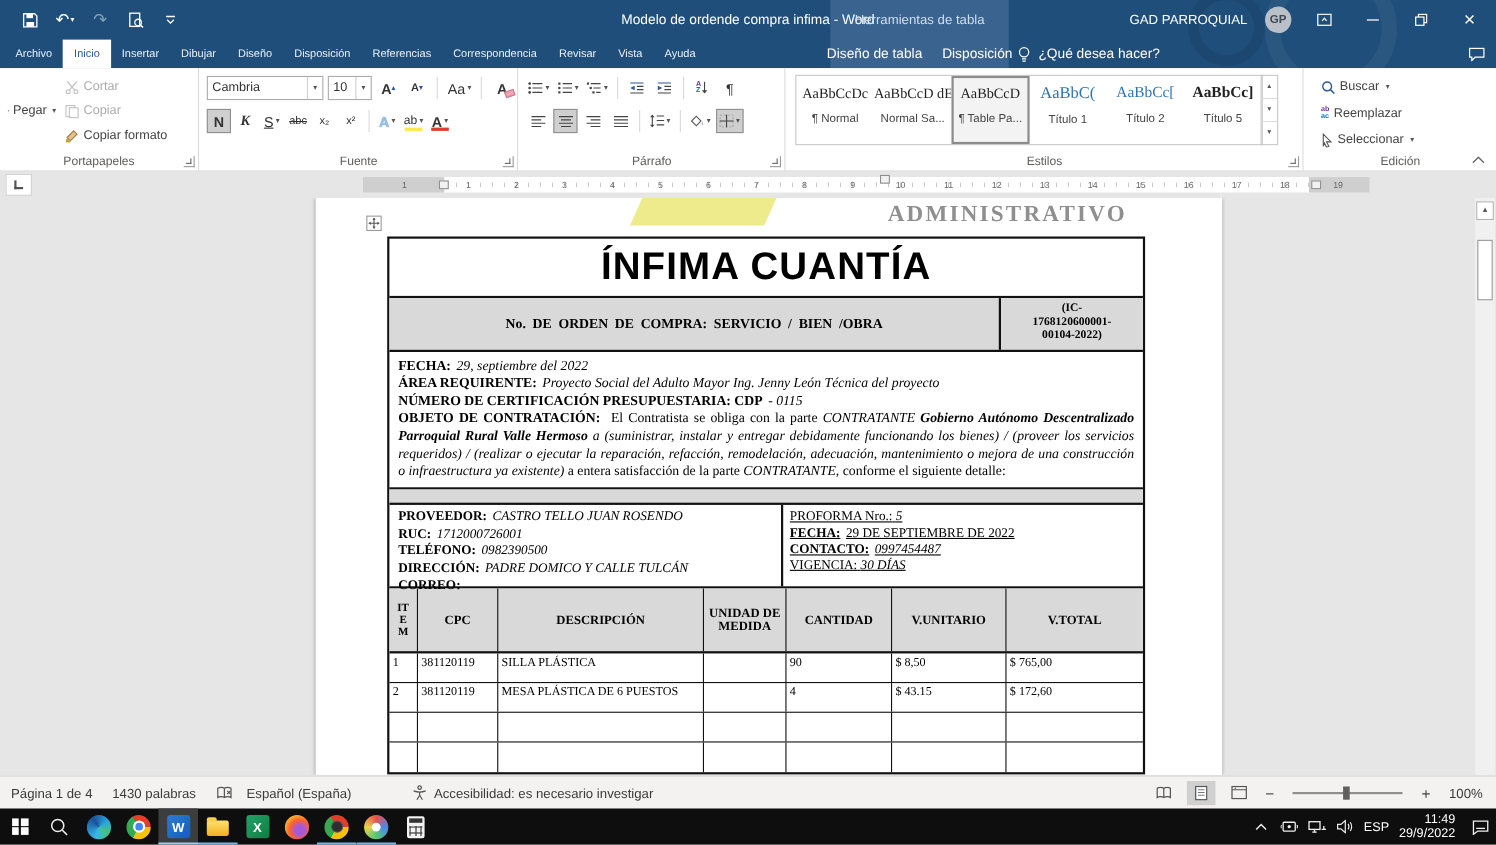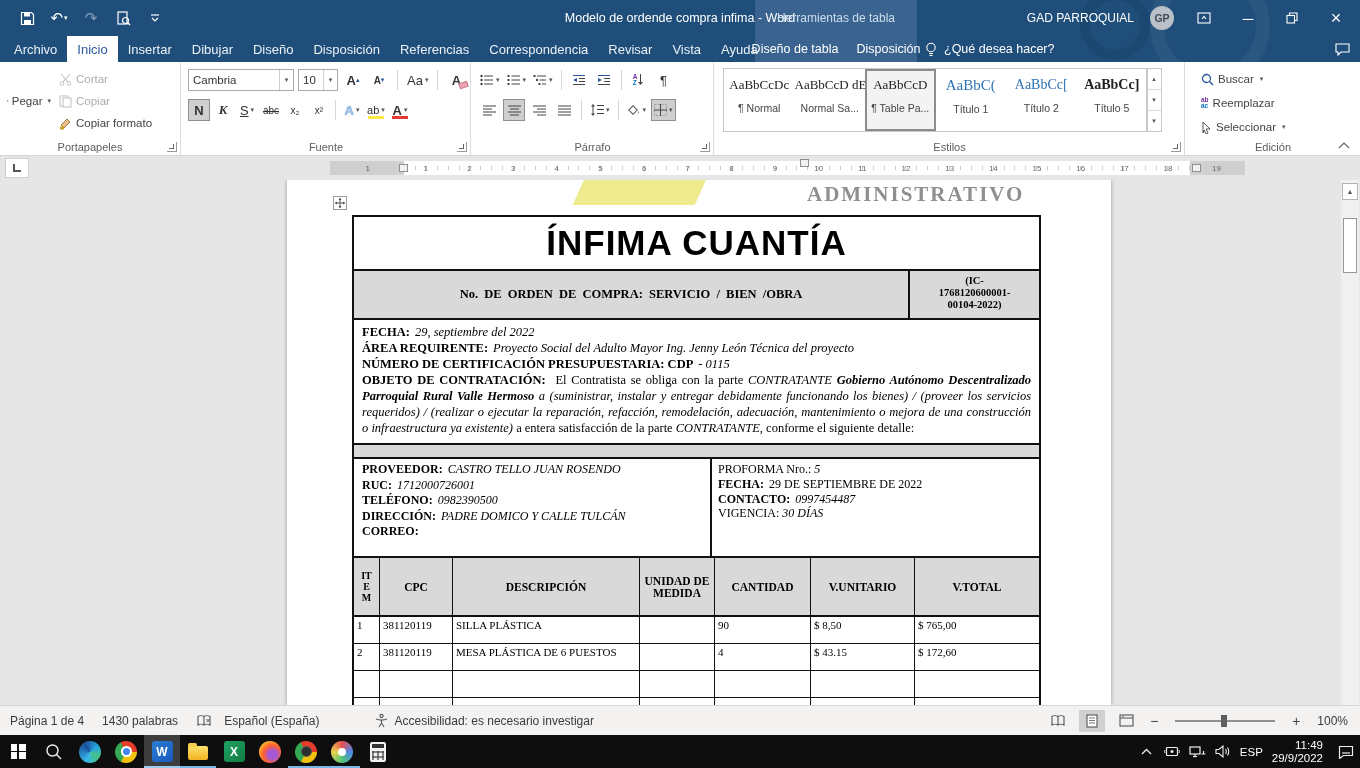--- a/index.html
+++ b/index.html
@@ -17,21 +17,21 @@
   .qbtn .tchev { font-size:7px; margin-left:1px; }
   .dim { opacity:.45; }
   .tb-title { position:absolute; left:0; right:0; top:0; height:36px; display:flex; align-items:center; justify-content:center; font-size:12.5px; color:#fff; pointer-events:none; }
   .ctx-label { position:absolute; left:755px; width:162px; top:0; height:36px; display:flex; align-items:center; justify-content:center; font-size:12px; color:#cfdeee; }
   .tb-right { position:absolute; right:0; top:0; height:36px; display:flex; align-items:center; gap:16px; padding-right:10px; }
   .account { font-size:12px; color:#fff; }
   .avatar { width:24px; height:24px; border-radius:50%; background:#b9c0c7; color:#3e4a55; font-size:10.5px; font-weight:bold; display:flex; align-items:center; justify-content:center; }
   .winbtn { width:28px; height:30px; display:flex; align-items:center; justify-content:center; color:#fff; font-size:15px; }
 
   .tabrow { position:absolute; top:36px; left:0; width:100%; height:26px; display:flex; align-items:stretch; padding-left:4px; color:#eaf1f8; }
-  .tab { padding:0 10px; display:flex; align-items:center; font-size:13px; white-space:nowrap; }
+  .tab { padding:0 10px; display:flex; align-items:center; font-size:10px; white-space:nowrap; }
   .tab.active { background:#fff; color:#2b579a; }
   .ctxtabs { position:absolute; left:755px; top:0; width:162px; height:26px; display:flex; justify-content:center; }
   .ctx-tab { padding:0 9px; display:flex; align-items:center; font-size:12.5px; color:#fff; white-space:nowrap; }
   .tellme { position:absolute; left:925px; top:0; height:26px; display:flex; align-items:center; gap:7px; font-size:12.5px; color:#fff; }
   .feedback { position:absolute; right:10px; top:0; height:26px; display:flex; align-items:center; }
 
   
   .ribbon { position:absolute; top:62px; left:0; width:1360px; height:94px; background:#fff; border-bottom:1px solid #d5d5d5; }
   .rgroup { position:absolute; top:0; height:93px; border-right:1px solid #dcdcdc; }
   .glabel { position:absolute; bottom:2px; left:0; right:0; text-align:center; font-size:11px; color:#5f5d5b; }
@@ -93,25 +93,25 @@
   .t-title { height:54px; display:flex; align-items:center; justify-content:center; font-family:"Liberation Sans", sans-serif; font-size:35px; font-weight:bold; letter-spacing:1px; }
   .t-order { height:49px; display:flex; background:#d9d9d9; }
   .t-order .oc1 { flex:1; display:flex; align-items:center; justify-content:center; font-weight:bold; font-size:12.5px; word-spacing:3px; }
   .t-order .oc2 { width:131px; border-left:2px solid #111; font-weight:bold; font-size:10.5px; line-height:12px; text-align:center; padding-top:4px; }
   .t-body { height:125px; padding:4px 8px 0 8px; font-size:12.5px; line-height:16px; }
   .t-body .b { font-weight:bold; margin-right:5px; }
   .t-body .i { font-style:italic; }
   .objpara { text-align:justify; }
   .objpara .bi { font-weight:bold; font-style:italic; }
   .t-sep { height:14px; background:#d9d9d9; }
-  .t-prov { height:99px; display:flex; }
+  .t-prov { height:76px; display:flex; }
   .pc1 { flex:1; padding:3px 8px; font-size:12px; line-height:15.6px; }
   .pc1 .b, .pc2 .b { font-weight:bold; margin-right:5px; }
   .pc1 .i, .pc2 .i { font-style:italic; }
-  .pc2 { width:329px; border-left:2px solid #111; padding:3px 6px; font-size:12px; line-height:14.8px; }
+  .pc2 { width:329px; border-left:2px solid #111; padding:3px 6px; font-size:12px; line-height:14.8px;text-decoration:underline; }
   .t-ihead { height:59px; display:flex; background:#d9d9d9; font-weight:bold; font-size:11.5px; text-align:center; }
   .t-ihead > div { border-left:1px solid #111; display:flex; align-items:center; justify-content:center; padding:1px; }
   .t-ihead > div:first-child { border-left:none; }
   .vword { width:14px; word-break:break-all; line-height:11px; font-size:10px; }
   .c0{width:25px;} .c1{width:73px;} .c2{width:187px;} .c3{width:75px;} .c4{width:96px;} .c5{width:104px;} .c6{flex:1;}
   .itr { height:27px; display:flex; border-bottom:1px solid #111; font-size:11px; }
   .itr:last-child { border-bottom:none; }
   .itr > span { border-left:1px solid #111; padding:2px 3px; overflow:hidden; white-space:nowrap; }
   .itr > span:first-child { border-left:none; }
 

